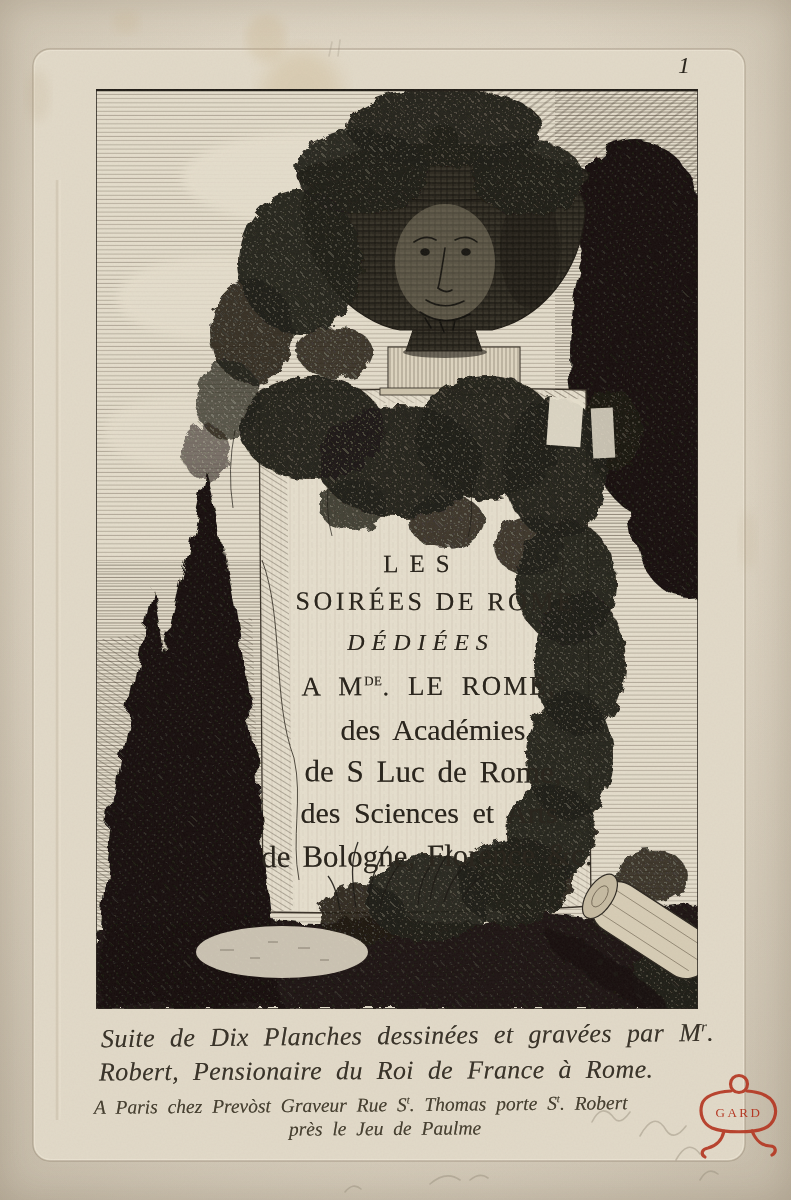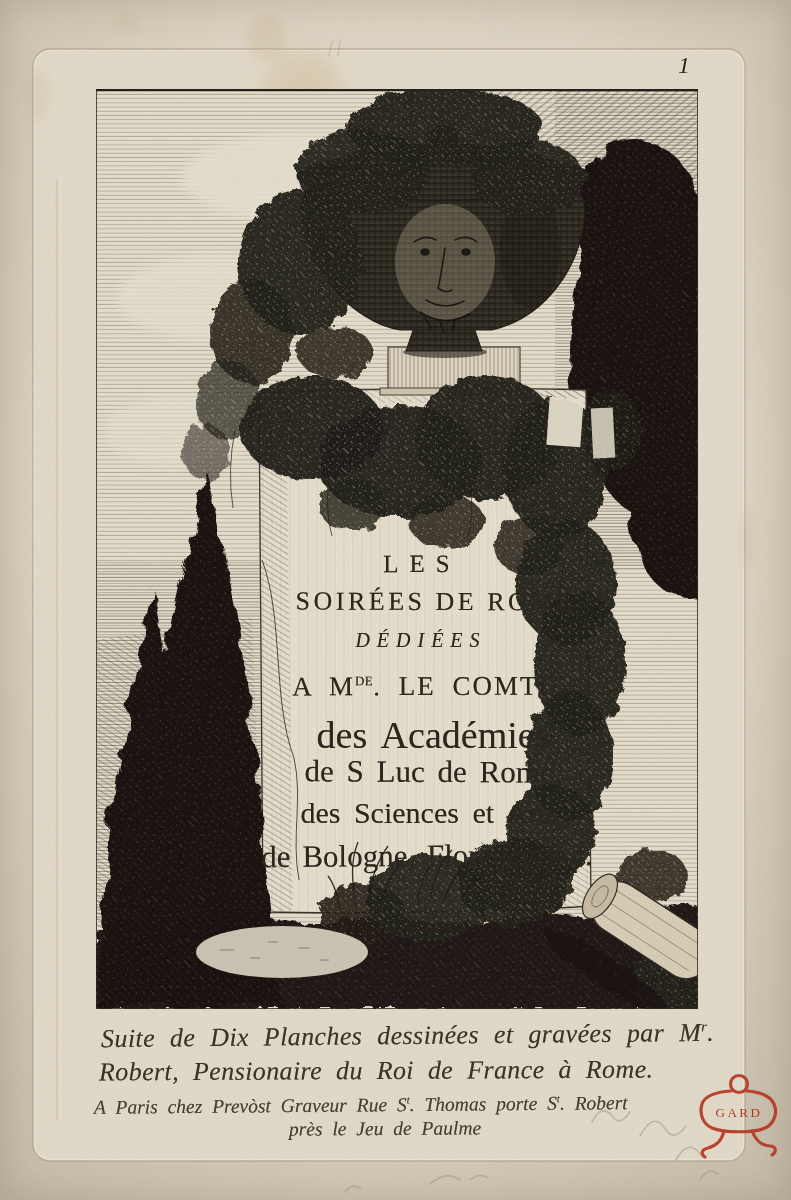--- a/index.html
+++ b/index.html
@@ -10,24 +10,24 @@
       linear-gradient(178deg,#ddd4c3 0%,#e0d7c6 40%,#d9d0bf 100%);
     box-shadow:inset 0 0 42px rgba(80,64,40,.22);
     font-family:"Liberation Serif","DejaVu Serif",serif;
   }
   svg.art{position:absolute;left:0;top:0;}
   
   .ins{position:absolute;left:95px;width:604px;text-align:center;color:#2b261e;
        text-shadow:0 0 .6px rgba(43,38,30,.55);white-space:nowrap;}
   .l1{top:550px;font-size:25px;letter-spacing:11px;transform:translateX(25px) rotate(-.3deg);}
   .l2{top:587px;font-size:26px;letter-spacing:3.5px;transform:translateX(39px) rotate(.2deg);}
-  .l3{top:629px;font-size:20px;font-style:italic;letter-spacing:7px;transform:translateX(24px);}
+  .l3{top:629px;font-size:24px;font-style:italic;letter-spacing:7px;transform:translateX(24px);}
   .l4{top:671px;font-size:27px;letter-spacing:2px;word-spacing:8px;transform:translateX(32px) rotate(-.2deg);}
   .l4 sup{font-size:13px;letter-spacing:.5px;vertical-align:super;}
-  .l5{top:713px;font-size:38px;word-spacing:6px;transform:translateX(36px);text-align:center;}
+  .l5{top:713px;font-size:30px;word-spacing:6px;transform:translateX(36px);text-align:center;}
   .l6{top:754px;font-size:31px;word-spacing:5px;transform:translateX(36px) rotate(.3deg);}
   .l7{top:796px;font-size:30px;word-spacing:6px;transform:translateX(32px);text-align:center;}
   .l8{top:838px;font-size:31px;word-spacing:4px;transform:translateX(30px) rotate(-.4deg);}
   
   .cap{position:absolute;font-style:italic;color:#3a342a;white-space:nowrap;
        text-shadow:0 0 .5px rgba(58,52,42,.5);}
   .c1{left:101px;top:1021px;font-size:26px;word-spacing:8px;letter-spacing:.4px;transform:rotate(-.6deg);}
   .c2{left:99px;top:1056px;font-size:26px;word-spacing:7px;letter-spacing:.4px;transform:rotate(-.3deg);}
   .a1{left:94px;top:1094px;font-size:19.5px;word-spacing:5px;color:#474031;transform:rotate(-.5deg);}
   .a2{left:95px;top:1118px;width:604px;text-align:center;font-size:19.5px;word-spacing:5px;color:#474031;
@@ -291,21 +291,21 @@
   <text class="stampt" x="739" y="1117">GARD</text>
 
   <rect x="0" y="0" width="791" height="1200" filter="url(#grain)" opacity="0.5"></rect>
 </svg>
 
 <div class="pagenum">1</div>
 
 <div class="ins l1">LES</div>
 <div class="ins l2">SOIRÉES DE ROME</div>
 <div class="ins l3">DÉDIÉES</div>
-<div class="ins l4"><span>A M</span><sup>DE</sup><span>. LE COMTE,</span></div>
+<div class="ins l4"><span>A M</span><sup>DE</sup><span>. LE ROME,</span></div>
 <div class="ins l5">des Académies</div>
 <div class="ins l6">de S Luc de Rome,</div>
 <div class="ins l7">des Sciences et Arts</div>
 <div class="ins l8">de Bologne, Florence &amp;c.</div>
 
 <div class="cap c1"><span>Suite de Dix Planches dessinées et gravées par M</span><sup>r</sup><span>.</span></div>
 <div class="cap c2">Robert, Pensionaire du Roi de France à Rome.</div>
 <div class="cap a1"><span>A Paris chez Prevòst Graveur Rue S</span><sup>t</sup><span>. Thomas porte S</span><sup>t</sup><span>. Robert</span></div>
 <div class="cap a2">près le Jeu de Paulme</div>
 

